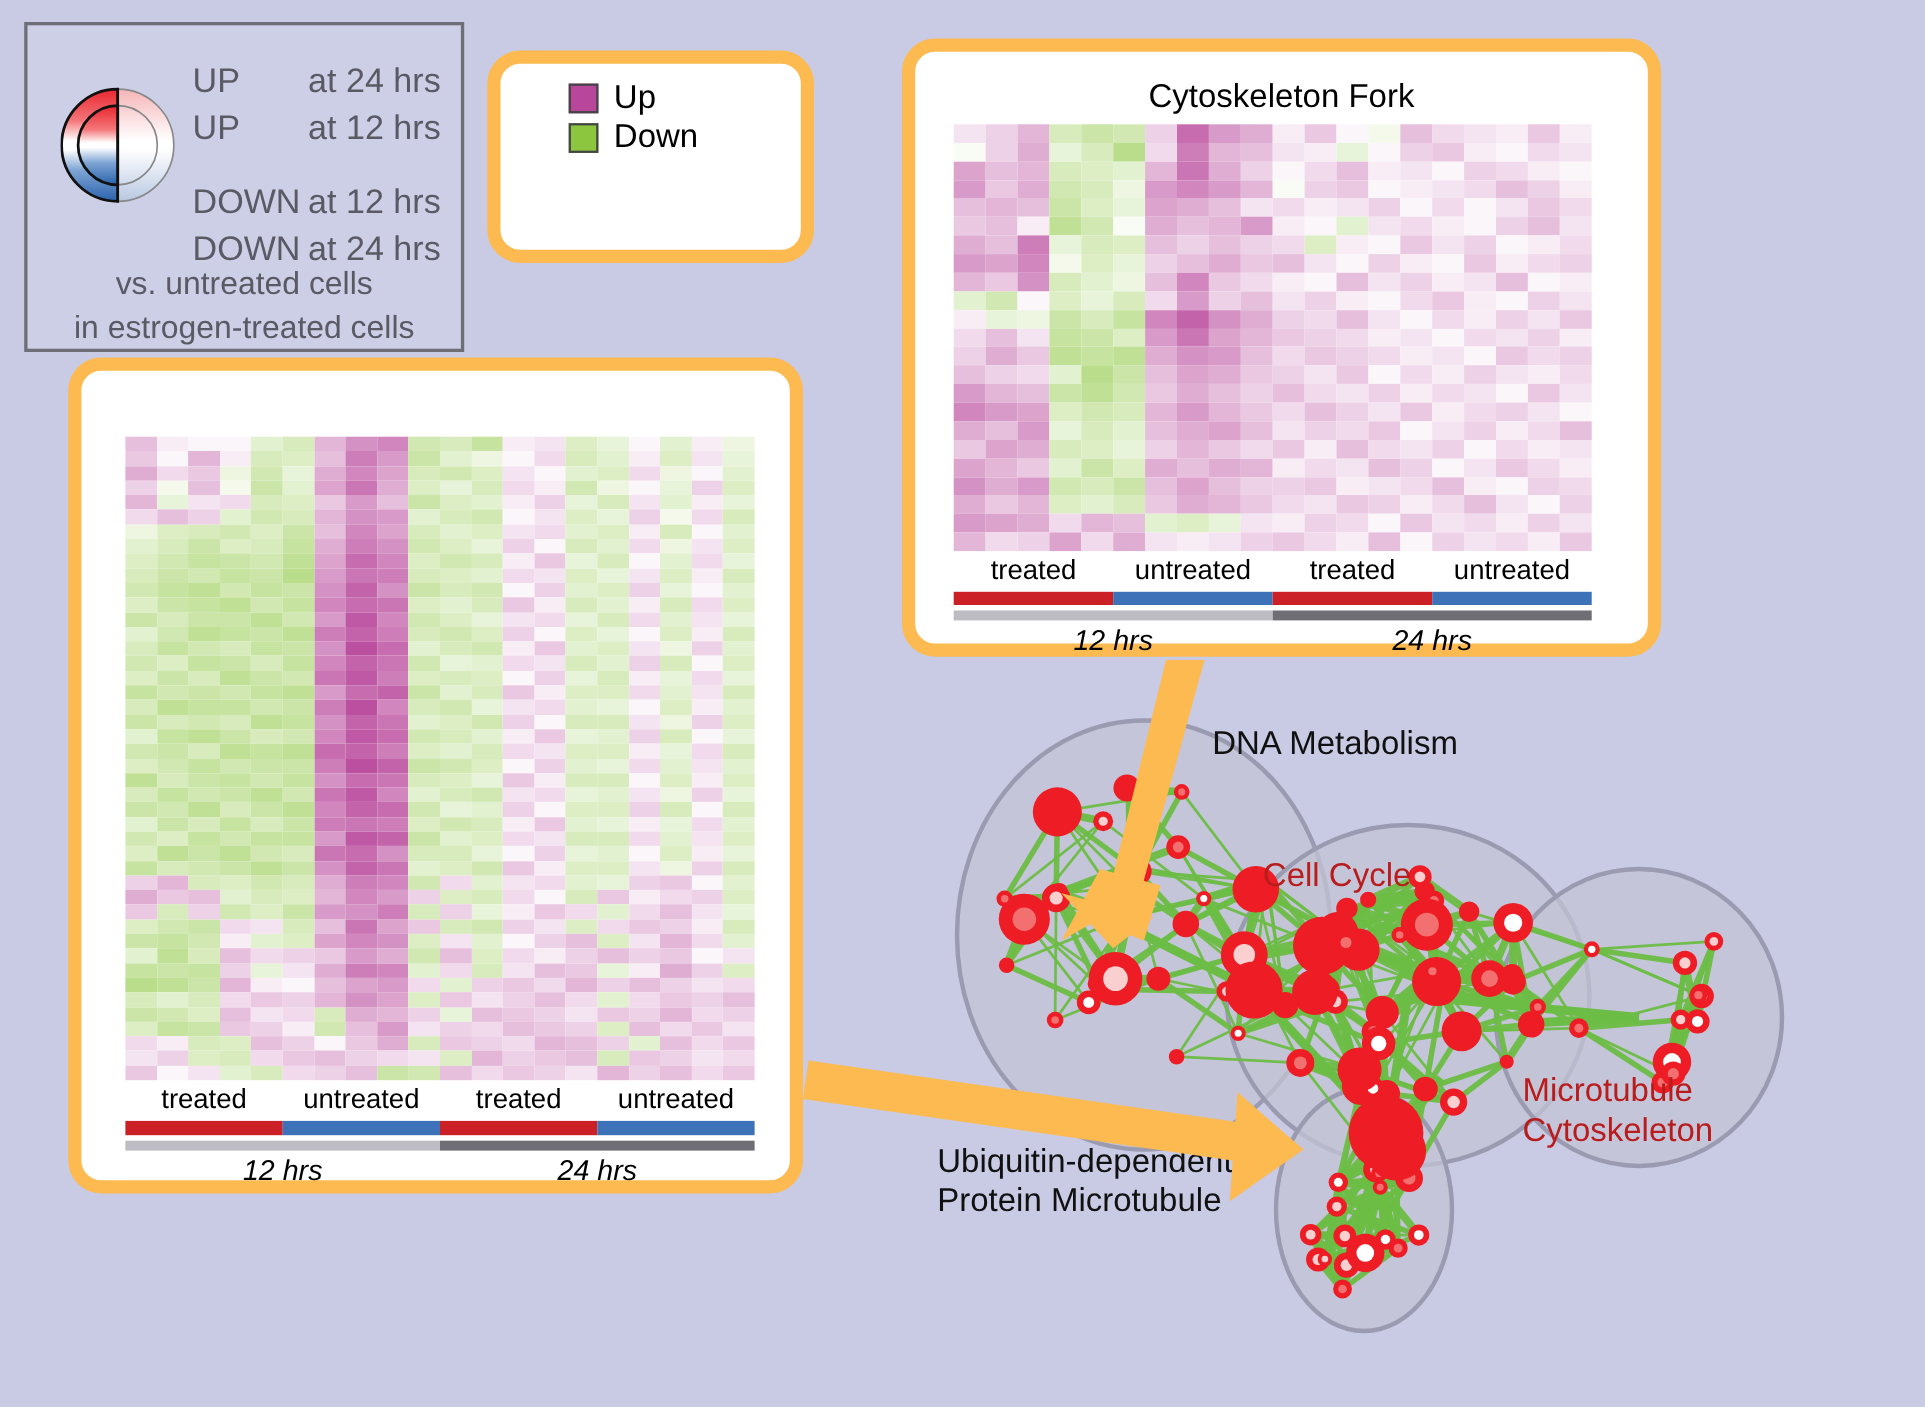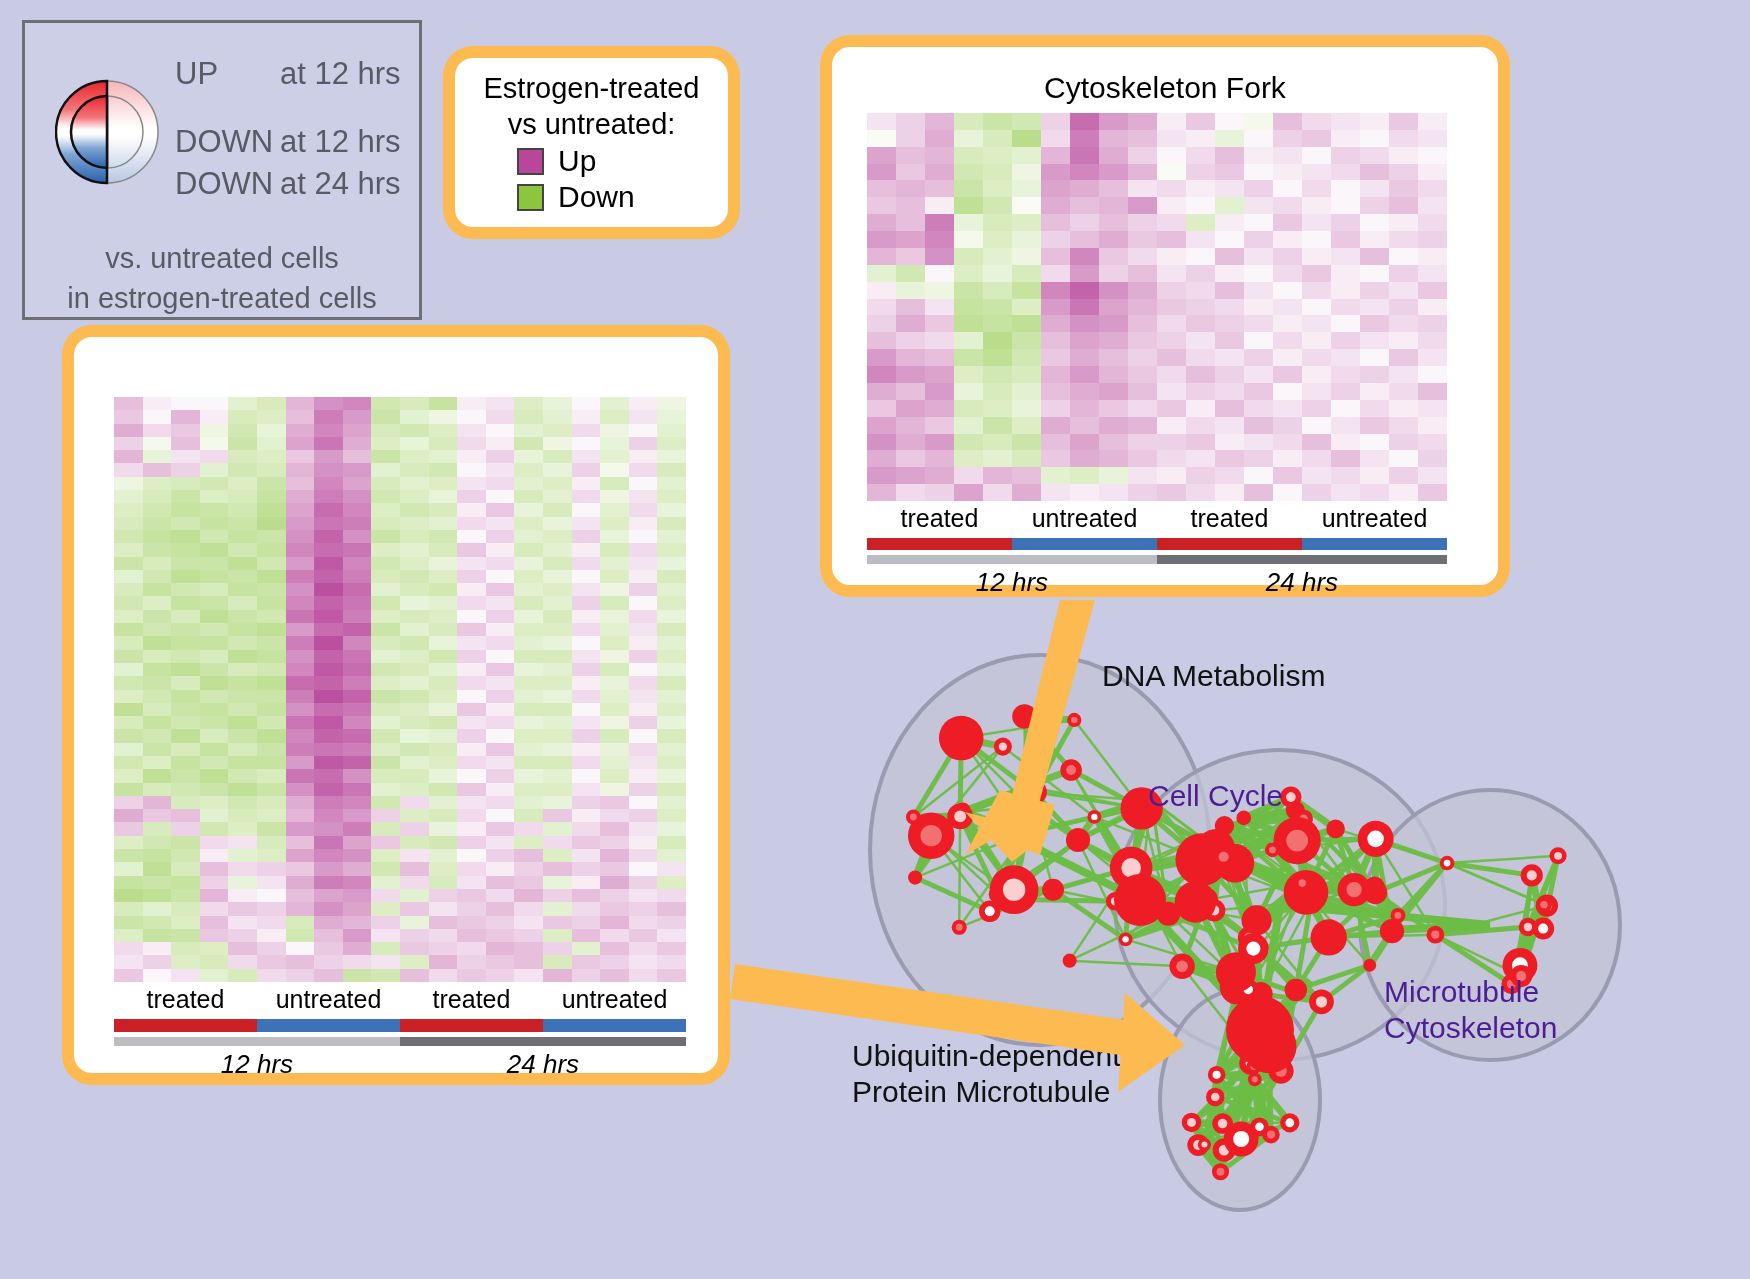--- a/index.html
+++ b/index.html
@@ -58,21 +58,21 @@
   .bar-row div{height:100%;}
   .time-labels{position:absolute;display:flex;font-style:italic;}
   .time-labels span{text-align:center;font-size:26px;color:#000;}
 
   
   #network{position:absolute;left:790px;top:600px;width:960px;height:679px;}
   .net-label{
     position:absolute;font-size:30px;white-space:pre-line;line-height:36px;
   }
   .net-label.black{color:#111;}
-  .net-label.gray{color:#4c1d95;}
+  .net-label.gray{color:#b91c1c;}
 
   
   .arrow{position:absolute;pointer-events:none;}
 </style>
 </head>
 <body>
 
 <div id="root">
 
   <div class="keybox">
@@ -104,36 +104,33 @@
         </defs>
 
         <circle cx="52" cy="87" r="51" fill="url(#gradOuterFade)" stroke="#888" stroke-width="1.5"></circle>
         <path d="M52 36 A51 51 0 0 0 52 138 Z" fill="url(#gradOuter)" stroke="#111" stroke-width="2.5"></path>
         <circle cx="52" cy="87" r="36" fill="none" stroke="#888" stroke-width="1.5"></circle>
         <path d="M52 51 A36 36 0 0 0 52 123 Z" fill="url(#gradInner)" stroke="#111" stroke-width="2.5"></path>
         <line x1="52" y1="36" x2="52" y2="138" stroke="#111" stroke-width="2"></line>
       </svg>
     </div>
     <div class="key-texts">
+      <div class="key-row"><span class="lbl">UP</span><span>at 24 hrs</span></div>
       <div class="key-row"><span class="lbl">UP</span><span>at 12 hrs</span></div>
       <div class="key-row" style="margin-top:26px"><span class="lbl">DOWN</span><span>at 12 hrs</span></div>
       <div class="key-row"><span class="lbl">DOWN</span><span>at 24 hrs</span></div>
     </div>
     <div class="key-foot">
       <div>vs. untreated cells</div>
       <div>in estrogen-treated cells</div>
     </div>
   </div>
 
   <div class="panel" id="legend-panel">
     <div class="inner">
-      <div class="legend-head">
-        <div>Estrogen-treated</div>
-        <div>vs untreated:</div>
-      </div>
       <div class="legend-item">
         <span class="legend-swatch" id="sw-up" style="background: rgb(184, 71, 155);"></span>
         <span class="legend-label">Up</span>
       </div>
       <div class="legend-item">
         <span class="legend-swatch" id="sw-down" style="background: rgb(140, 198, 63);"></span>
         <span class="legend-label">Down</span>
       </div>
     </div>
   </div>

